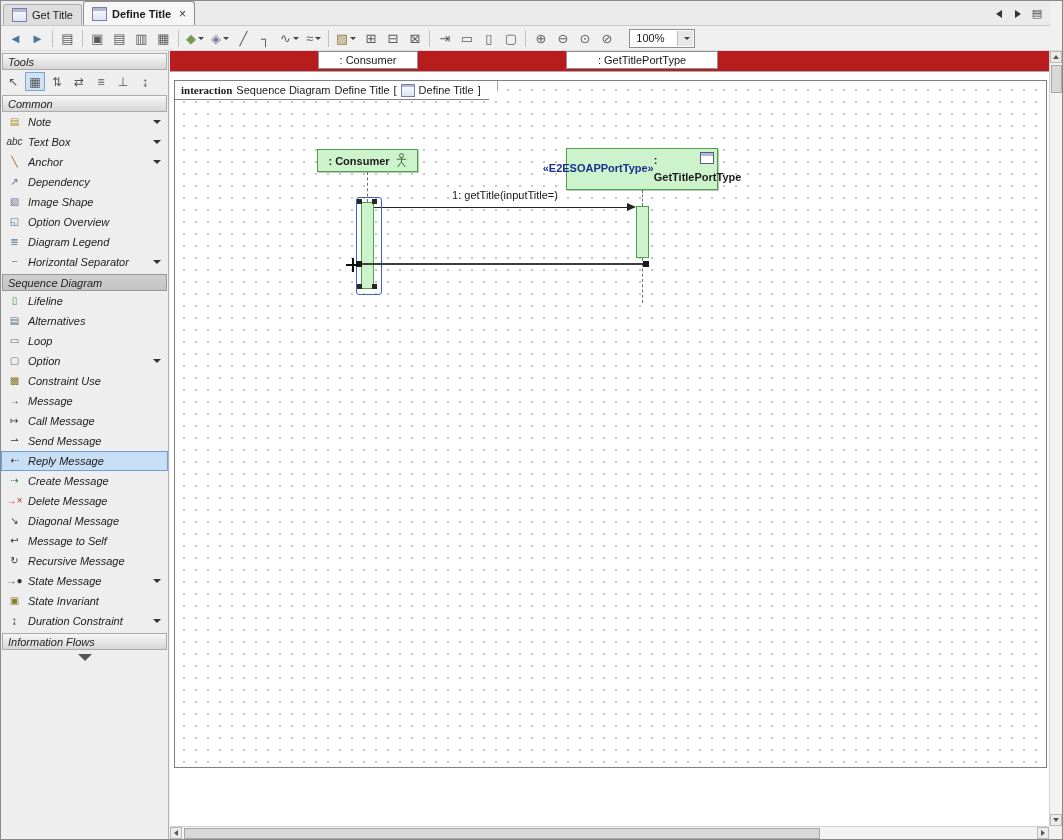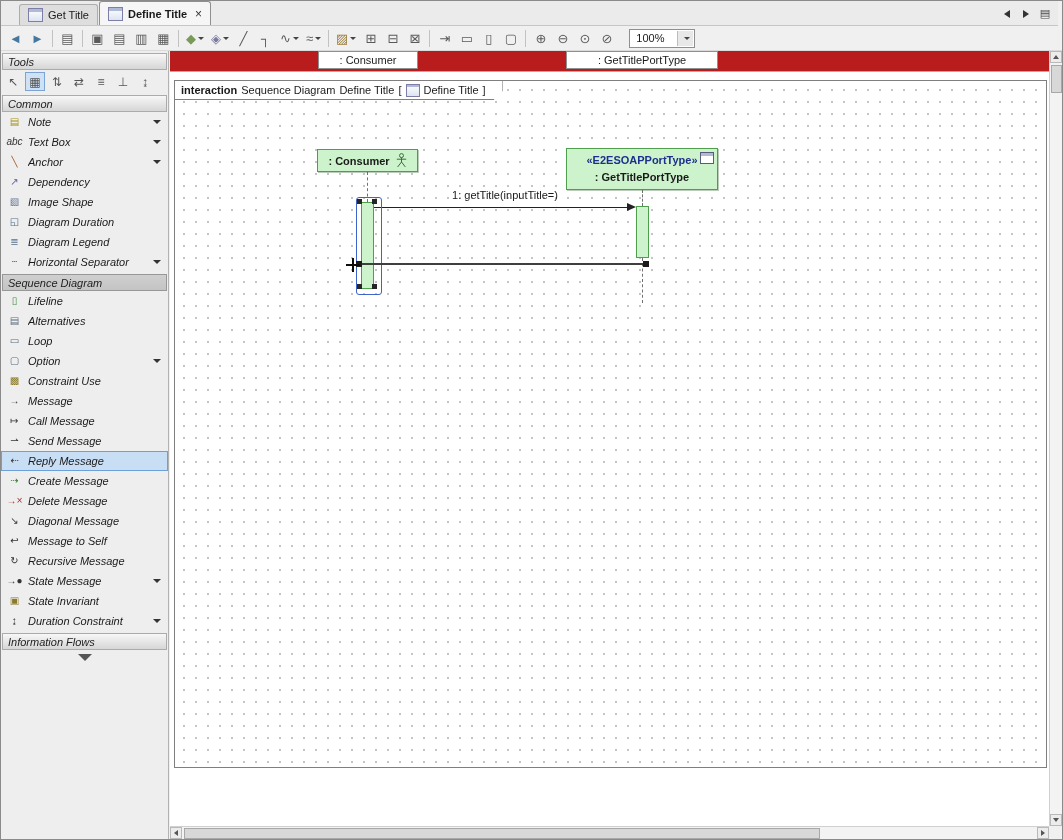--- a/index.html
+++ b/index.html
@@ -1,21 +1,21 @@
 <!DOCTYPE html>
 <html><head>
 <meta charset="utf-8">
 <style>
   html,body{margin:0;padding:0;background:#d7d7d7;}
   .window{position:relative;width:1063px;height:840px;background:#f0f0f0;border:1px solid #8a8a8a;
     box-sizing:border-box;overflow:hidden;font-family:"Liberation Sans","DejaVu Sans",sans-serif;
     font-size:11px;color:#1a1a1a;-webkit-font-smoothing:antialiased;}
   
-  .tabbar{position:absolute;left:0;top:0;right:4px;height:25px;background:#ebebeb;border-bottom:1px solid #c6c6c6;
-    display:flex;align-items:flex-end;padding-left:18px;box-sizing:border-box;}
+  .tabbar{position:absolute;left:0;top:0;right:12px;height:25px;background:#ebebeb;border-bottom:1px solid #c6c6c6;
+    display:flex;align-items:flex-end;padding-left:2px;box-sizing:border-box;}
   .tab{display:flex;align-items:center;gap:5px;height:21px;padding:0 8px;border:1px solid #adadad;border-bottom:none;
     background:#dedede;margin-right:1px;border-radius:3px 3px 0 0;box-sizing:border-box;}
   .tab.active{background:#f6f6f6;font-weight:bold;height:24px;border-color:#8f8f8f;}
   .tab-close{color:#333;font-weight:normal;margin-left:3px;font-size:12px;}
   .tab-icon{width:13px;height:12px;border:1px solid #7d7da8;background:linear-gradient(#ffffff,#dce4f2);
     box-shadow:inset 0 3px 0 #aebad8;flex:0 0 13px;}
   .tab-nav{position:absolute;right:6px;top:5px;display:flex;gap:5px;}
   .nav-btn{width:14px;height:15px;display:flex;align-items:center;justify-content:center;}
   .tri-left{width:0;height:0;border-top:4px solid transparent;border-bottom:4px solid transparent;border-right:6px solid #333;}
   .tri-right{width:0;height:0;border-top:4px solid transparent;border-bottom:4px solid transparent;border-left:6px solid #333;}
@@ -53,27 +53,27 @@
   
   .canvas-wrap{position:absolute;left:169px;top:50px;right:13px;bottom:13px;background:#b91c1c;}
   .sticky-label{position:absolute;top:0;height:18px;background:#fff;border:1px solid #909090;display:flex;align-items:center;
     justify-content:center;box-sizing:border-box;z-index:3;}
   .canvas{position:absolute;left:0;top:20px;right:0;bottom:0;background:#fff;border-top:1px solid #ababab;overflow:hidden;}
   .frame{position:absolute;left:4px;top:8px;width:873px;height:688px;border:1px solid #7f7f7f;box-sizing:border-box;
     background-image:radial-gradient(circle,#c4c4c4 0.8px,transparent 1px);background-size:12px 12px;background-position:3px 3px;}
   .frame-label{position:absolute;left:5px;top:9px;height:19px;background:#fff;border-right:1px solid #7f7f7f;
     border-bottom:1px solid #7f7f7f;display:flex;align-items:center;gap:4px;padding:0 16px 0 6px;box-sizing:border-box;
     clip-path:polygon(0 0,100% 0,100% calc(100% - 9px),calc(100% - 9px) 100%,0 100%);z-index:2;}
-  .kw{font-weight:bold;}
+  .kw{font-weight:bold;font-family:Liberation Serif, serif;}
   .mini-icon{width:12px;height:11px;border:1px solid #7d7da8;background:linear-gradient(#ffffff,#dce4f2);
     box-shadow:inset 0 2px 0 #aebad8;display:inline-block;}
   .llhead{position:absolute;background:#cdf3cd;border:1px solid #4e9e4e;box-shadow:1px 1px 0 rgba(60,110,60,.35);
     display:flex;align-items:center;justify-content:center;box-sizing:border-box;z-index:2;}
   .consumer-head{left:147px;top:77px;width:101px;height:23px;gap:6px;font-weight:bold;}
-  .porttype-head{left:396px;top:76px;width:152px;height:42px;flex-direction:column;line-height:1.55;}
+  .porttype-head{left:396px;top:76px;width:152px;height:42px;flex-direction:row;line-height:1.55;}
   .stereo{color:#1c2f8c;font-weight:bold;}
   .pname{font-weight:bold;}
   .porttype-icon{position:absolute;right:3px;top:3px;width:12px;height:10px;border:1px solid #5a5a7a;background:#fff;
     box-shadow:inset 0 3px 0 #aebad6;}
   .dash{position:absolute;width:0;border-left:1px dashed #707070;}
   .activation{position:absolute;width:13px;background:#cdf3cd;border:1px solid #4e9e4e;box-sizing:border-box;z-index:2;}
   .sel-rect{position:absolute;left:186px;top:125px;width:24px;height:96px;border:1px solid #3f63c9;border-radius:3px;z-index:3;}
   .handle{position:absolute;width:5px;height:5px;background:#262626;z-index:4;}
   .msg-line{position:absolute;height:1px;background:#222;z-index:2;}
   .msg-arrowhead{position:absolute;width:0;height:0;border-top:4px solid transparent;border-bottom:4px solid transparent;
@@ -269,21 +269,21 @@
         <div class="prow">
           <span class="picon" style="color: rgb(85, 90, 158);">↗</span>
           <span class="plabel">Dependency</span>
         </div>
         <div class="prow">
           <span class="picon" style="color: rgb(106, 122, 154);">▧</span>
           <span class="plabel">Image Shape</span>
         </div>
         <div class="prow">
           <span class="picon" style="color: rgb(85, 112, 138);">◱</span>
-          <span class="plabel">Diagram Duration</span>
+          <span class="plabel">Option Overview</span>
         </div>
         <div class="prow">
           <span class="picon" style="color: rgb(85, 112, 138);">≣</span>
           <span class="plabel">Diagram Legend</span>
         </div>
         <div class="prow">
           <span class="picon" style="color: rgb(85, 85, 85);">┄</span>
           <span class="plabel">Horizontal Separator</span>
           <span class="pcaret"></span>
         </div>

